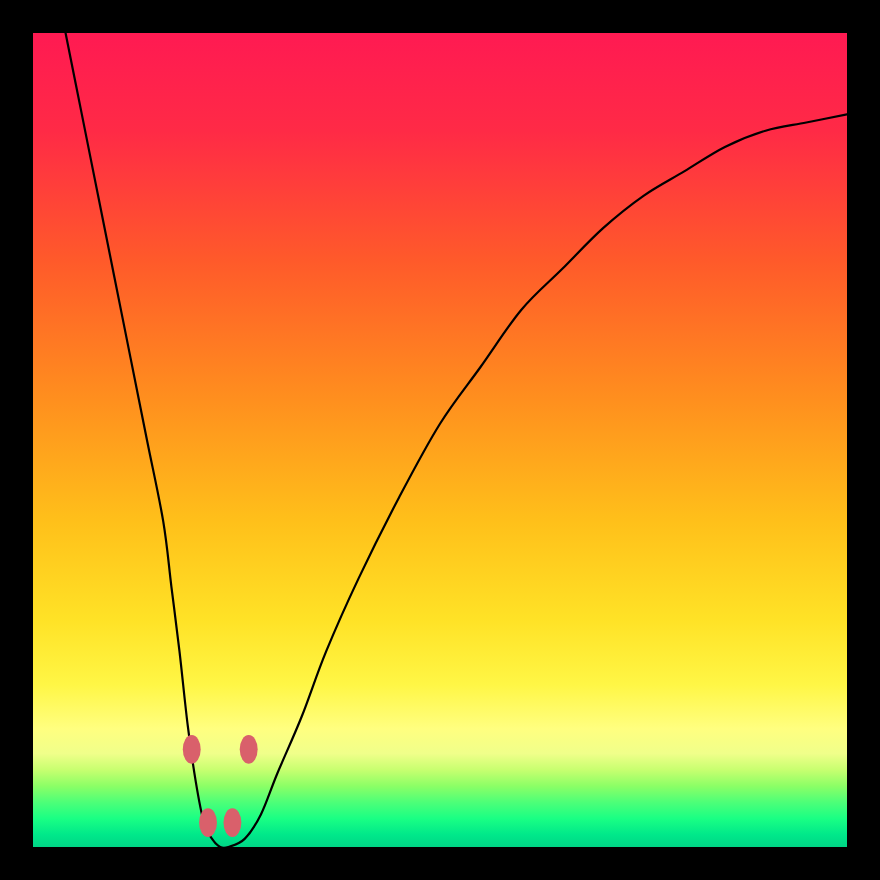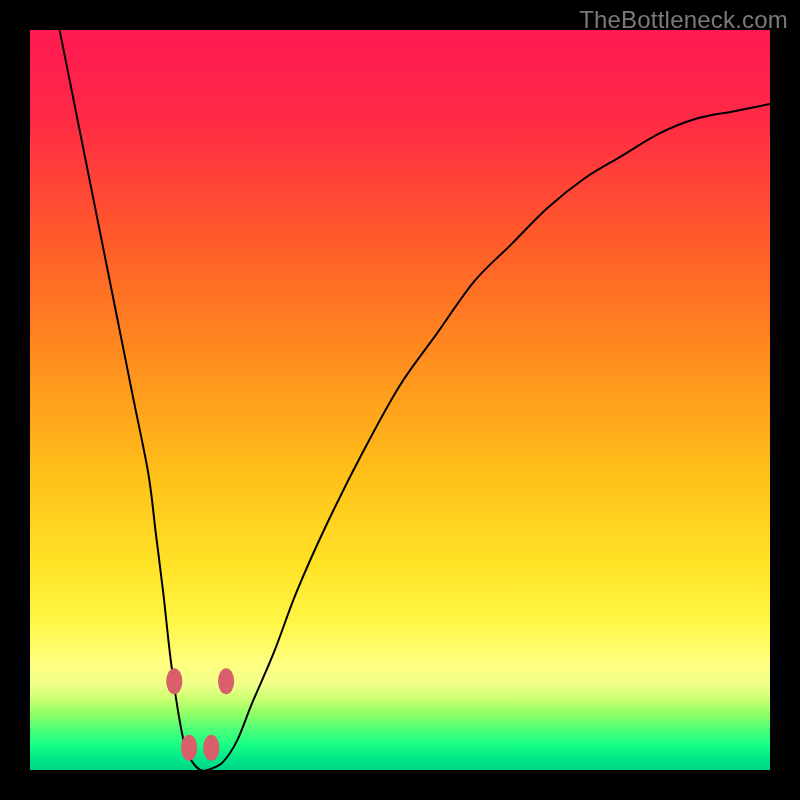--- a/index.html
+++ b/index.html
@@ -51,21 +51,20 @@
     width: 100%;
     height: 100%;
     overflow: visible;
   }
 </style>
 </head>
 <body>
 
 <div class="frame">
 
-  <div class="watermark">TheBottleneck.com</div>
 
   <div class="plot">
     <svg class="gradient" viewBox="0 0 100 100" preserveAspectRatio="none">
       <defs>
         <linearGradient id="bg-grad" x1="0" y1="0" x2="0" y2="1">
             <stop offset="0%" stop-color="#ff1a52"></stop>
             <stop offset="12%" stop-color="#ff2a46"></stop>
             <stop offset="28.000000000000004%" stop-color="#ff5a2a"></stop>
             <stop offset="45%" stop-color="#ff8f1e"></stop>
             <stop offset="60%" stop-color="#ffc01a"></stop>

